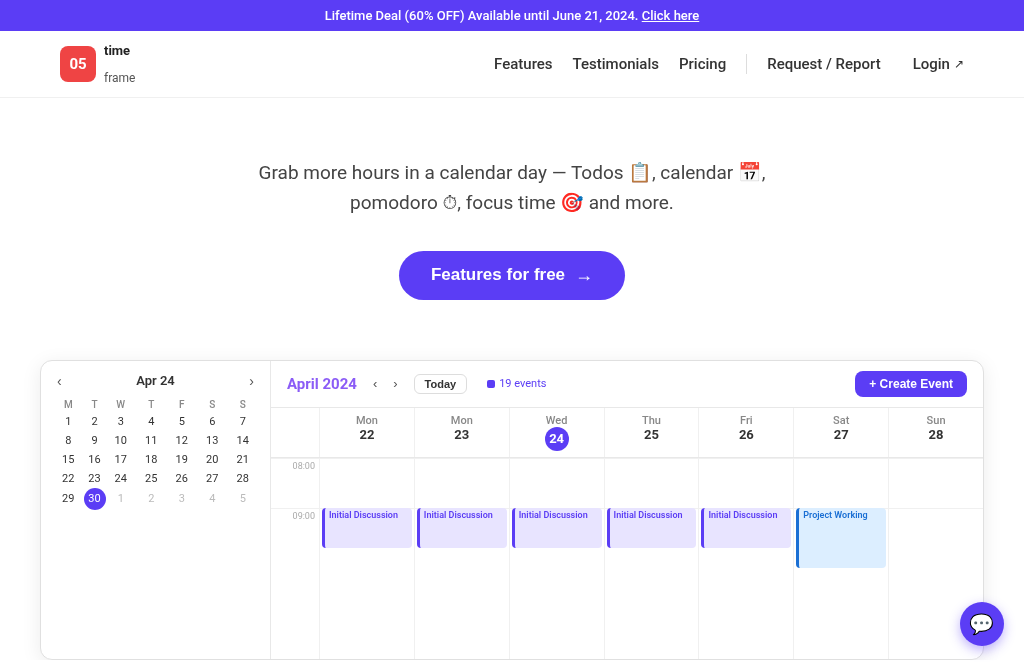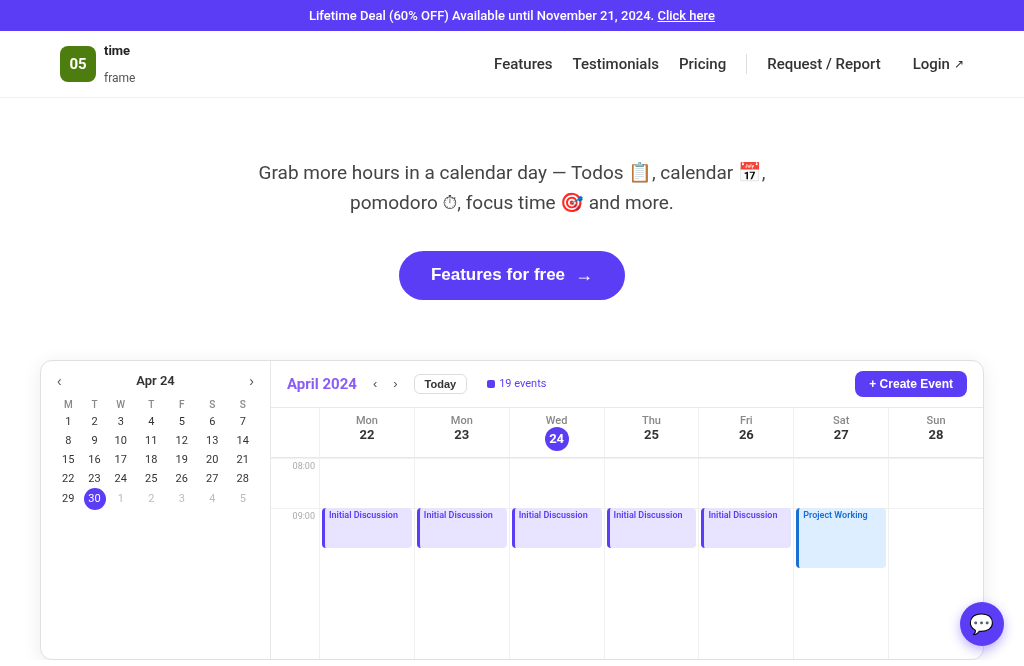--- a/index.html
+++ b/index.html
@@ -24,21 +24,21 @@
       border-bottom: 1px solid #f0f0f0;
     }
     .logo {
       display: flex;
       align-items: center;
       gap: 8px;
       margin-right: auto;
       text-decoration: none;
     }
     .logo-icon {
-      background: #4d7c0f;
+      background: #ef4444;
       color: #fff;
       font-weight: 700;
       font-size: 15px;
       width: 36px;
       height: 36px;
       border-radius: 8px;
       display: flex;
       align-items: center;
       justify-content: center;
     }
@@ -335,21 +335,21 @@
       box-shadow: 0 4px 12px rgba(91,61,245,0.4);
       color: #fff;
       font-size: 20px;
       z-index: 100;
     }
   </style>
 </head>
 <body>
 
 <div class="top-banner">
-  <span>Lifetime Deal (60% OFF) Available until November 21, 2024.</span>
+  <span>Lifetime Deal (60% OFF) Available until June 21, 2024.</span>
   <a>Click here</a>
 </div>
 
 <nav>
   <a class="logo" href="#">
     <div class="logo-icon">05</div>
     <div class="logo-text">
       <span class="t1">time</span>
       <span class="t2">frame</span>
     </div>

